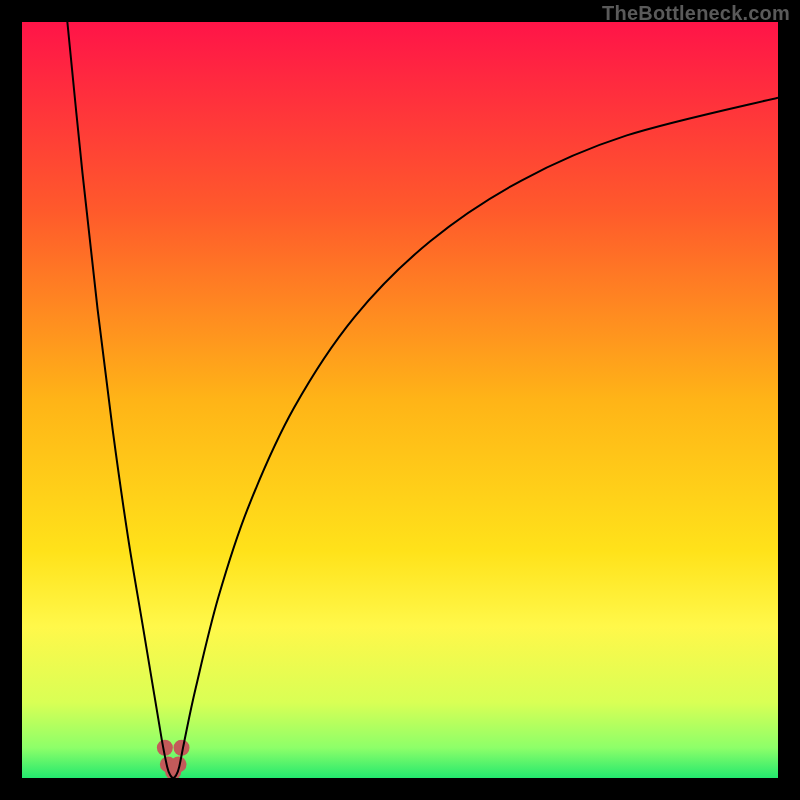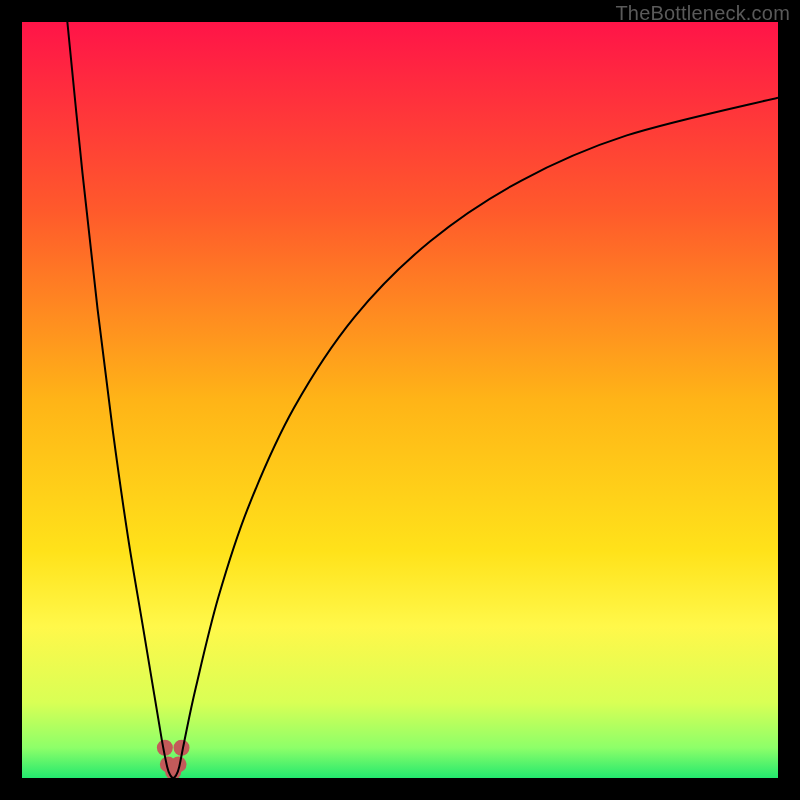--- a/index.html
+++ b/index.html
@@ -16,21 +16,21 @@
     width: 800px;
     height: 800px;
     background: #000;
   }
   .watermark {
     position: absolute;
     top: 2px;
     right: 10px;
     color: #5a5a5a;
     font-size: 20px;
-    font-weight: 400;
+    font-weight: 700;
     letter-spacing: 0.2px;
     z-index: 30;
     user-select: none;
     margin-left: 44px;
   }
   .plot-outer {
     position: absolute;
     left: 22px;
     top: 22px;
     width: 756px;

